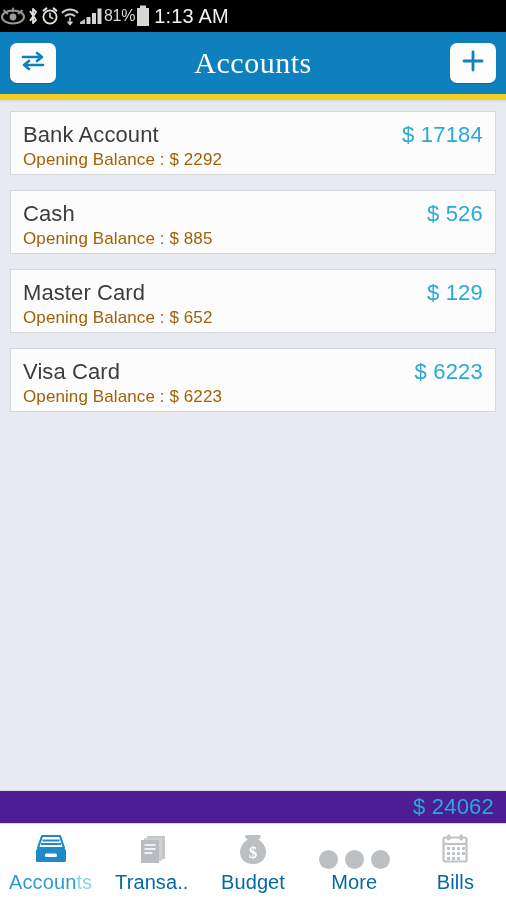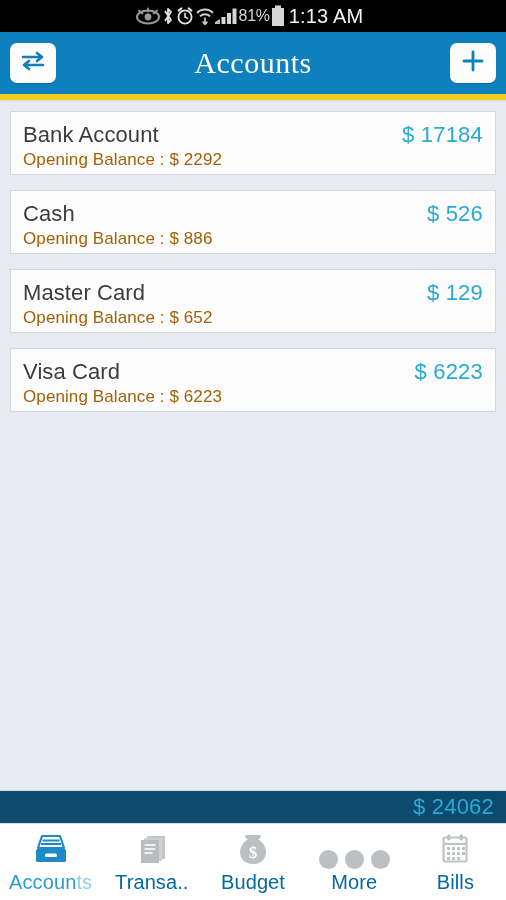--- a/index.html
+++ b/index.html
@@ -7,21 +7,21 @@
     width:506px; height:900px;
     font-family:"Liberation Sans", sans-serif;
     background:#e7eaf0;
     overflow:hidden;
   }
   .phone { position:relative; width:506px; height:900px; display:flex; flex-direction:column; }
 
   
   .statusbar {
     height:32px; background:#000; flex:0 0 32px;
-    display:flex; align-items:center; justify-content:center;
+    display:flex; align-items:center; justify-content:flex-start;
     padding-right:8px; 
   }
   .sb-icon { display:flex; align-items:center; justify-content:center; }
   .sb-pct { color:#d8d8d8; font-size:16px; letter-spacing:-0.3px; }
   .sb-time { color:#f2f2f2; font-size:20px; letter-spacing:0.2px; margin-left:3px; }
 
   
   .header {
     flex:0 0 62px; background:#0d80bd;
     display:flex; align-items:center; justify-content:space-between;
@@ -51,21 +51,21 @@
     padding:6px 12px 0 12px;
     display:flex; flex-direction:column; justify-content:center;
   }
   .card-row { display:flex; align-items:baseline; justify-content:space-between; }
   .card-name { font-size:22px; color:#3c3c3c; letter-spacing:0.1px; }
   .card-amt { font-size:22px; color:#29a9d6; letter-spacing:0.2px; white-space:nowrap; }
   .card-sub { font-size:17px; color:#a16207; margin-top:2px; letter-spacing:0.1px; }
 
   
   .totalbar {
-    flex:0 0 34px; background:#0c4a6e;
+    flex:0 0 34px; background:#4c1d95;
     border-top:1px solid #d8dbe0; border-bottom:1px solid #d8dbe0;
     display:flex; align-items:center; justify-content:flex-end;
     padding-right:12px;
   }
   .total-amt { font-size:22px; color:#29a9d6; letter-spacing:0.2px; }
 
   
   .tabbar {
     flex:0 0 76px; background:#ffffff;
     display:flex; align-items:stretch;
@@ -164,21 +164,21 @@
         <span class="card-amt">$ 17184</span>
       </div>
       <div class="card-sub">Opening Balance : $ 2292</div>
     </div>
 
     <div class="card">
       <div class="card-row">
         <span class="card-name">Cash</span>
         <span class="card-amt">$ 526</span>
       </div>
-      <div class="card-sub">Opening Balance : $ 886</div>
+      <div class="card-sub">Opening Balance : $ 885</div>
     </div>
 
     <div class="card">
       <div class="card-row">
         <span class="card-name">Master Card</span>
         <span class="card-amt">$ 129</span>
       </div>
       <div class="card-sub">Opening Balance : $ 652</div>
     </div>
 

